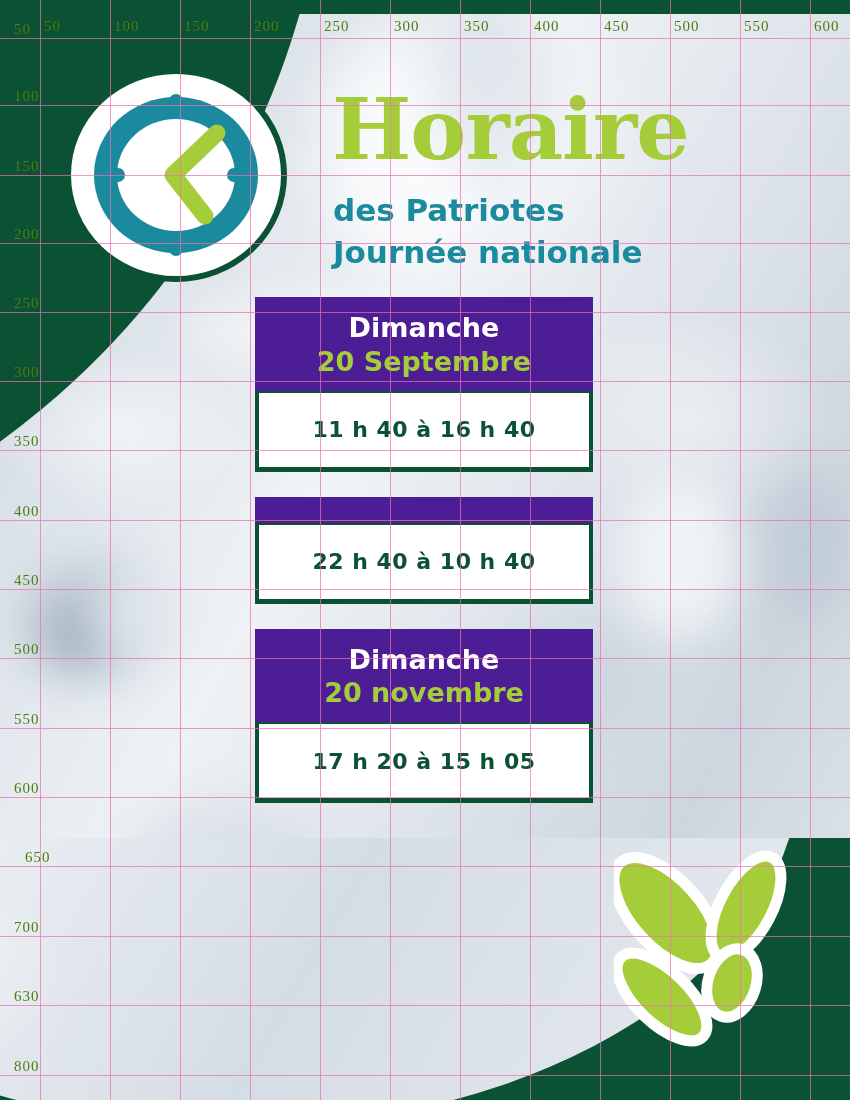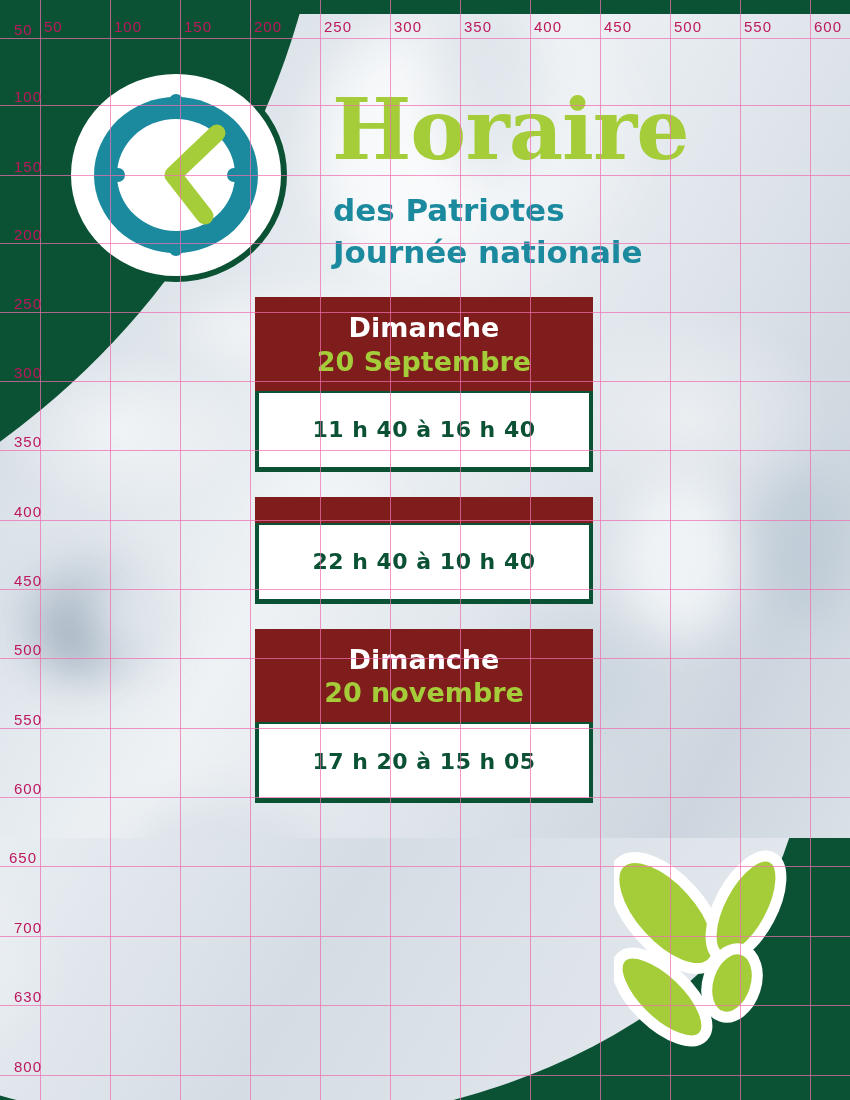--- a/index.html
+++ b/index.html
@@ -122,21 +122,21 @@
 
   
   .cards {
     position: absolute;
     left: 255px;
     top: 297px;
     width: 338px;
   }
   .card { margin-bottom: 25px; }
   .card-head {
-    background: #7f1d1d;
+    background: #4c1d95;
     padding: 14px 10px 12px 10px;
     text-align: center;
   }
   .card-day {
     font-family: "DejaVu Sans", "Liberation Sans", sans-serif;
     font-weight: bold;
     font-size: 27px;
     line-height: 1.25;
     color: #ffffff;
   }
@@ -184,23 +184,23 @@
   }
   .gl-v, .gl-h {
     position: absolute;
     background: #f06eb0;
     opacity: .72;
   }
   .gl-v { top: 0; width: 1px; height: 1100px; }
   .gl-h { left: 0; height: 1px; width: 850px; }
   .gl-label {
     position: absolute;
-    font-family: Liberation Sans, sans-serif;
+    font-family: Liberation Serif, serif;
     font-size: 15px;
-    color: #be185d;
+    color: #4d7c0f;
     letter-spacing: 1px;
     white-space: nowrap;
   }
   .gl-label-x { }
   .gl-label-y { }
 </style>
 </head>
 <body>
 
 <div id="poster">
@@ -336,21 +336,21 @@
       <div class="gl-label gl-label-y" style="left: 14px; top: 503px;">400</div>
       <div class="gl-h" style="top: 589px;"></div>
       <div class="gl-label gl-label-y" style="left: 14px; top: 572px;">450</div>
       <div class="gl-h" style="top: 658px;"></div>
       <div class="gl-label gl-label-y" style="left: 14px; top: 641px;">500</div>
       <div class="gl-h" style="top: 728px;"></div>
       <div class="gl-label gl-label-y" style="left: 14px; top: 711px;">550</div>
       <div class="gl-h" style="top: 797px;"></div>
       <div class="gl-label gl-label-y" style="left: 14px; top: 780px;">600</div>
       <div class="gl-h" style="top: 866px;"></div>
-      <div class="gl-label gl-label-y" style="left: 9px; top: 849px;">650</div>
+      <div class="gl-label gl-label-y" style="left: 25px; top: 849px;">650</div>
       <div class="gl-h" style="top: 936px;"></div>
       <div class="gl-label gl-label-y" style="left: 14px; top: 919px;">700</div>
       <div class="gl-h" style="top: 1005px;"></div>
       <div class="gl-label gl-label-y" style="left: 14px; top: 988px;">630</div>
       <div class="gl-h" style="top: 1075px;"></div>
       <div class="gl-label gl-label-y" style="left: 14px; top: 1058px;">800</div>
     </div>
 
 </div>
 

